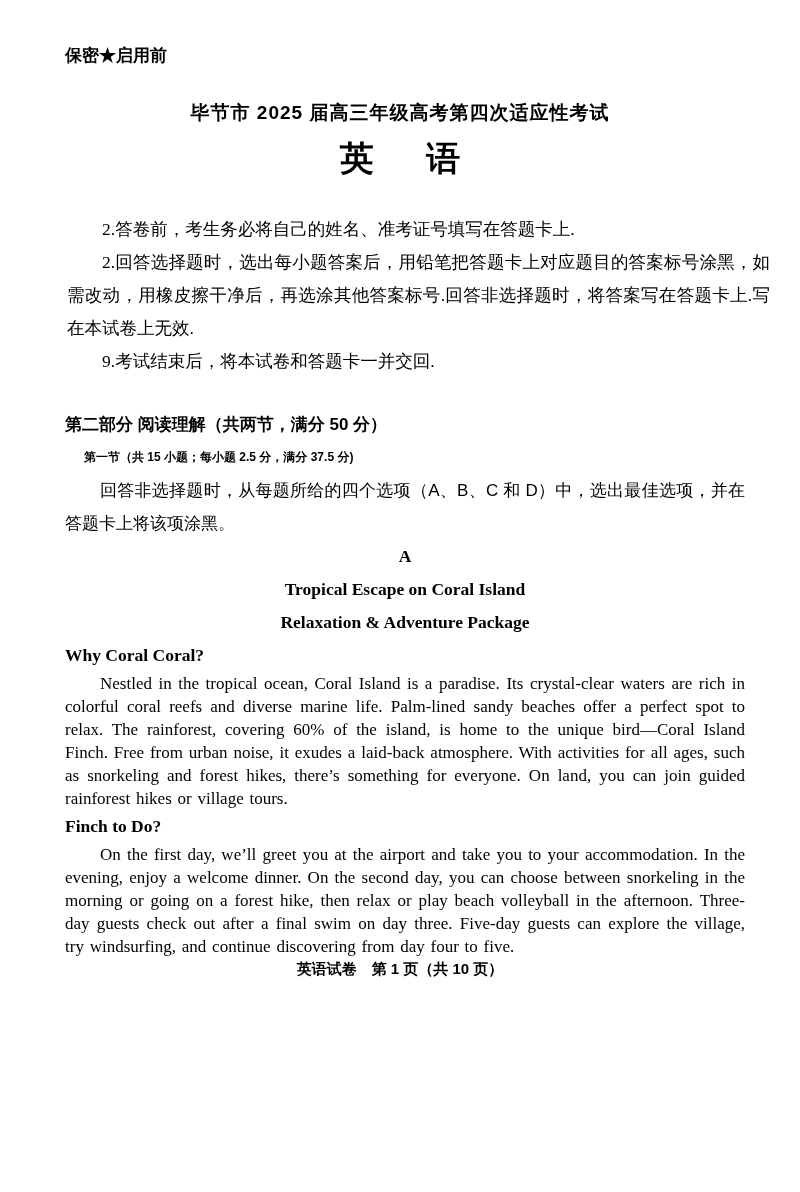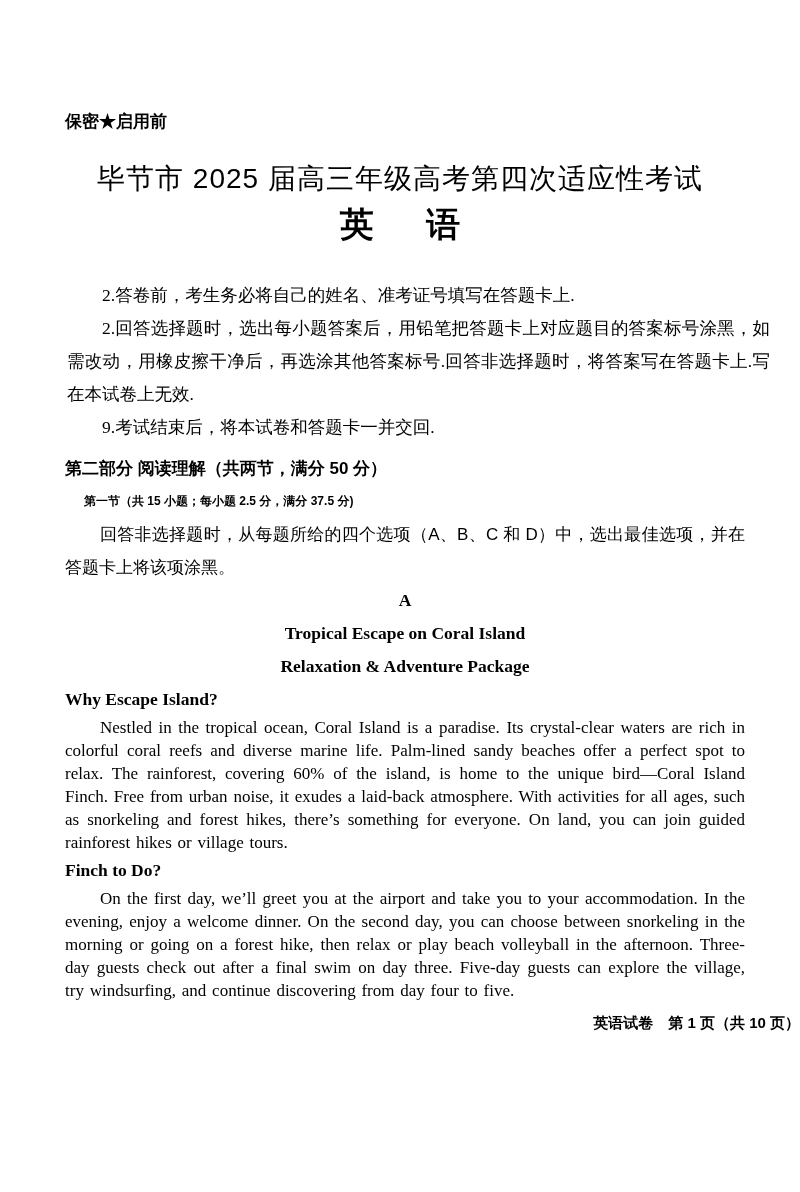--- a/index.html
+++ b/index.html
@@ -6,38 +6,38 @@
     margin: 0;
     padding: 0;
     background: #ffffff;
     color: #000000;
   }
   .page {
     position: relative;
     width: 800px;
     height: 1192px;
     box-sizing: border-box;
-    padding-top: 112px;
+    padding-top: 46px;
     background: #ffffff;
     overflow: hidden;
     font-family: "Liberation Serif", serif;
   }
   .secret {
     margin-left: 65px;
     font-family: "Liberation Sans", sans-serif;
     font-weight: bold;
     font-size: 17px;
     line-height: 20px;
   }
   .exam-title {
     margin: 30px 0 0 0;
     text-align: center;
     font-family: "Liberation Sans", sans-serif;
-    font-weight: normal;
-    font-size: 28px;
+    font-weight: bold;
+    font-size: 19px;
     line-height: 33px;
     letter-spacing: 1px;
   }
   .subject-title {
     margin: 12px 0 0 0;
     text-align: center;
     font-family: Liberation Mono, monospace;
     font-weight: bold;
     font-size: 34px;
     line-height: 40px;
@@ -52,21 +52,21 @@
     font-family: "Liberation Sans", sans-serif;
     font-weight: bold;
     font-size: 17px;
   }
   .notice-item {
     margin: 0 0 0 35px;
     text-indent: 35px;
     text-align: justify;
   }
   .part-heading {
-    margin: 8px 55px 0 65px;
+    margin: 30px 55px 0 65px;
     font-family: "Liberation Sans", sans-serif;
     font-weight: bold;
     font-size: 17px;
     line-height: 33px;
   }
   .subsection-heading {
     margin: 0 55px 0 84px;
     font-family: "Liberation Sans", sans-serif;
     font-weight: bold;
     font-size: 12px;
@@ -97,22 +97,21 @@
   }
   .passage-body {
     margin: 0 55px 0 65px;
     text-align: justify;
     text-indent: 35px;
     font-size: 17px;
     line-height: 23px;
     word-spacing: 1.5px;
   }
   .page-footer {
-    margin-top: 10px;
-    text-align: right;
+    text-align: center;
     font-family: "Liberation Sans", sans-serif;
     font-weight: bold;
     font-size: 15px;
     line-height: 22px;
   }
   p { margin: 0; }
 </style>
 </head>
 <body>
 
@@ -135,21 +134,21 @@
   <div class="subsection-heading">第一节（共 15 小题；每小题 2.5 分，满分 37.5 分)</div>
 
   <p class="cn-instructions">回答非选择题时，从每题所给的四个选项（A、B、C 和 D）中，选出最佳选项，并在答题卡上将该项涂黑。</p>
 
   <div class="passage-label">A</div>
 
   <div class="passage-title">Tropical Escape on Coral Island</div>
 
   <div class="passage-subtitle">Relaxation &amp; Adventure Package</div>
 
-  <div class="passage-section-heading">Why Escape Island?</div>
+  <div class="passage-section-heading">Why Coral Coral?</div>
 
   <p class="passage-body">Nestled in the tropical ocean, Coral Island is a paradise. Its crystal-clear waters are rich in colorful coral reefs and diverse marine life. Palm-lined sandy beaches offer a perfect spot to relax. The rainforest, covering 60% of the island, is home to the unique bird—Coral Island Finch. Free from urban noise, it exudes a laid-back atmosphere. With activities for all ages, such as snorkeling and forest hikes, there’s something for everyone. On land, you can join guided rainforest hikes or village tours.</p>
 
   <div class="passage-section-heading">Finch to Do?</div>
 
   <p class="passage-body">On the first day, we’ll greet you at the airport and take you to your accommodation. In the evening, enjoy a welcome dinner. On the second day, you can choose between snorkeling in the morning or going on a forest hike, then relax or play beach volleyball in the afternoon. Three-day guests check out after a final swim on day three. Five-day guests can explore the village, try windsurfing, and continue discovering from day four to five.</p>
 
   <div class="page-footer">英语试卷　第 1 页（共 10 页）</div>
 
 </div>

